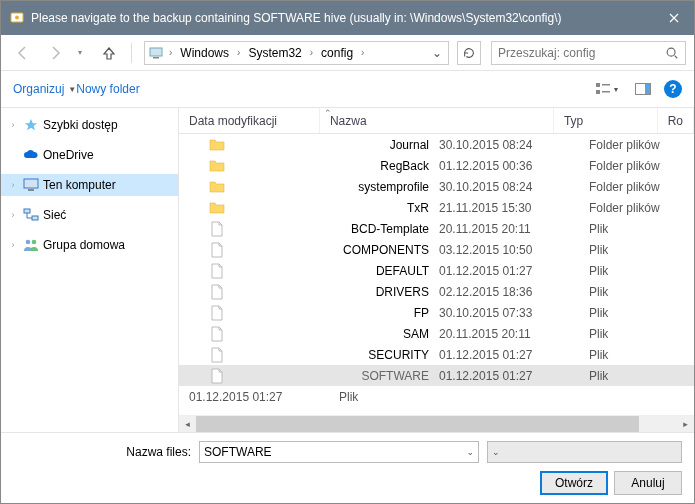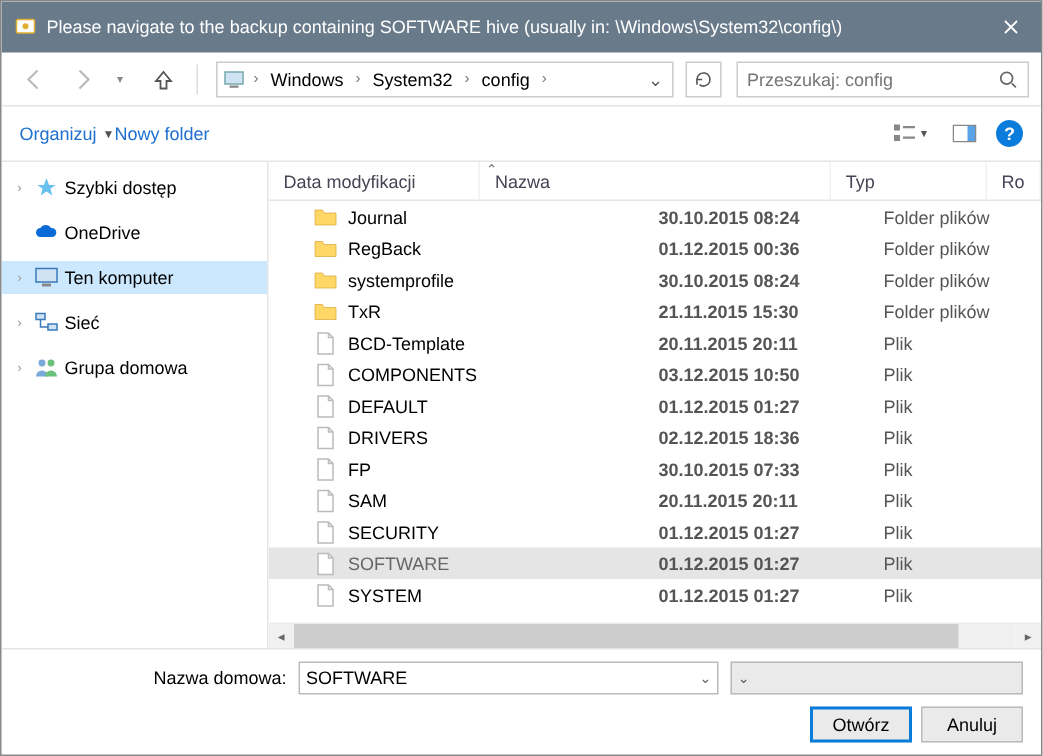--- a/index.html
+++ b/index.html
@@ -51,22 +51,22 @@
   .col-name { width: 250px; }
   .col-date { width: 150px; }
   .col-type { width: 110px; }
   .col-size { flex: 1; }
   .sort-arrow { position: absolute; left: 145px; top: 0; font-size: 9px; color: #777; }
 
   .filelist { flex: 1; overflow: hidden; }
   .row { display: flex; align-items: center; height: 21px; }
   .row.selected { background: #e5e5e5; color: #666; }
   .row .c { display: flex; align-items: center; }
-  .row .c-name { width: 250px; padding-left: 30px; gap: 7px; }
-  .row .c-date { width: 150px; padding-left: 10px; color: #555; font-weight: bold; }
+  .row .c-name { width: 250px; padding-left: 30px; gap: 7px; justify-content: space-between; }
+  .row .c-date { width: 150px; padding-left: 10px; color: #555; }
   .row .c-type { width: 110px; padding-left: 10px; color: #555; }
   .ficon { width: 16px; height: 16px; display: flex; align-items: center; justify-content: center; }
 
   .hscroll { height: 17px; display: flex; border-top: 1px solid #eee; }
   .hscroll .arr { width: 17px; display: flex; align-items: center; justify-content: center; background: #f0f0f0; color: #666; font-size: 9px; }
   .hscroll .track { flex: 1; background: #f0f0f0; position: relative; }
   .hscroll .thumb { position: absolute; left: 0; top: 0; bottom: 0; width: 92%; background: #cdcdcd; }
 
   
   .bottom { border-top: 1px solid #e5e5e5; padding: 8px 12px; display: flex; flex-direction: column; gap: 8px; }
@@ -399,46 +399,37 @@
                 <path d="M2 1 L9 1 L12 4 L12 15 L2 15 Z" fill="#fff" stroke="#bbb"></path>
                 <path d="M9 1 L9 4 L12 4" fill="none" stroke="#bbb"></path>
               </svg>
             </span>
             <span>SOFTWARE</span>
           </div>
           <div class="c c-date">01.12.2015 01:27</div>
           <div class="c c-type">Plik</div>
         </div>
         <div class="row">
-          <div class="c c-name">
-            <span class="ficon">
-              <svg width="14" height="16" viewBox="0 0 14 16">
-                <path d="M2 1 L9 1 L12 4 L12 15 L2 15 Z" fill="#fff" stroke="#bbb"></path>
-                <path d="M9 1 L9 4 L12 4" fill="none" stroke="#bbb"></path>
-              </svg>
-            </span>
-            <span>SYSTEM</span>
-          </div>
           <div class="c c-date">01.12.2015 01:27</div>
           <div class="c c-type">Plik</div>
         </div>
       </div>
     <div class="hscroll">
       <div class="arr">◂</div>
       <div class="track">
           <div class="thumb"></div>
         </div>
       <div class="arr">▸</div>
     </div>
   </div>
 </div>
 
 <div class="bottom">
   <div class="row-file">
-    <label>Nazwa domowa:</label>
+    <label>Nazwa files:</label>
     <div class="combo filename-combo">
       <span class="val">SOFTWARE</span>
       <span class="dd">⌄</span>
     </div>
     <div class="combo filter-combo">
       <span class="dd">⌄</span>
     </div>
   </div>
   <div class="row-btns">
     <div class="btn primary">

